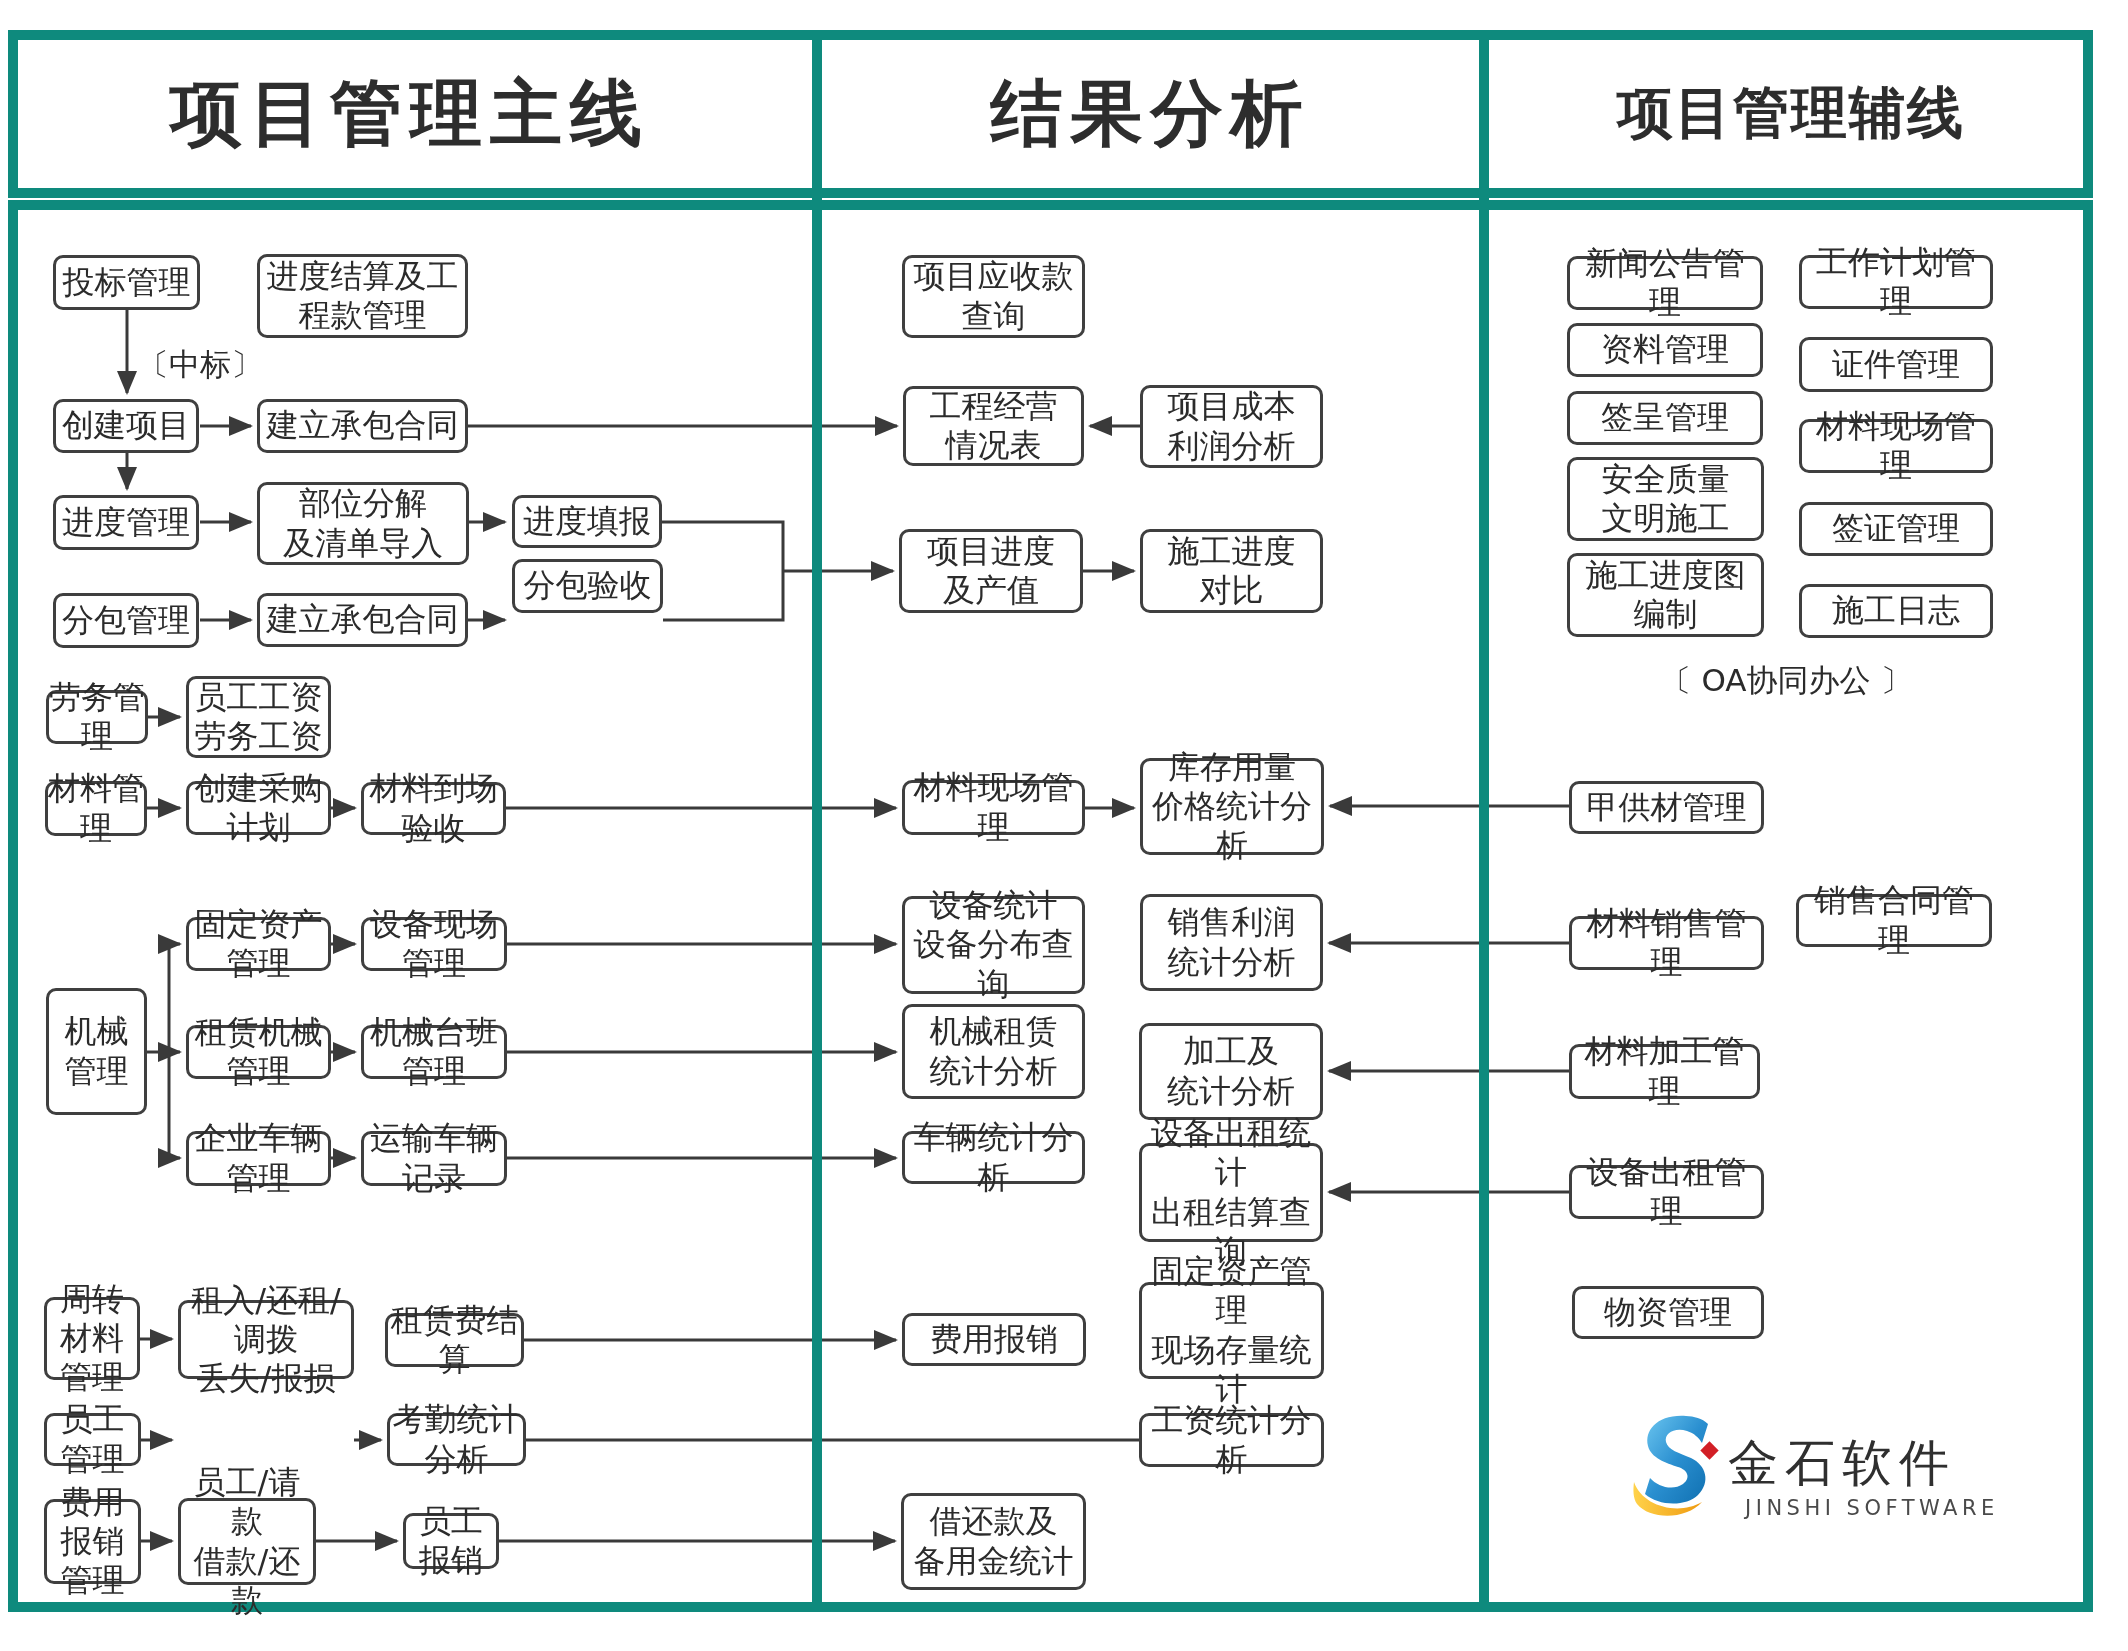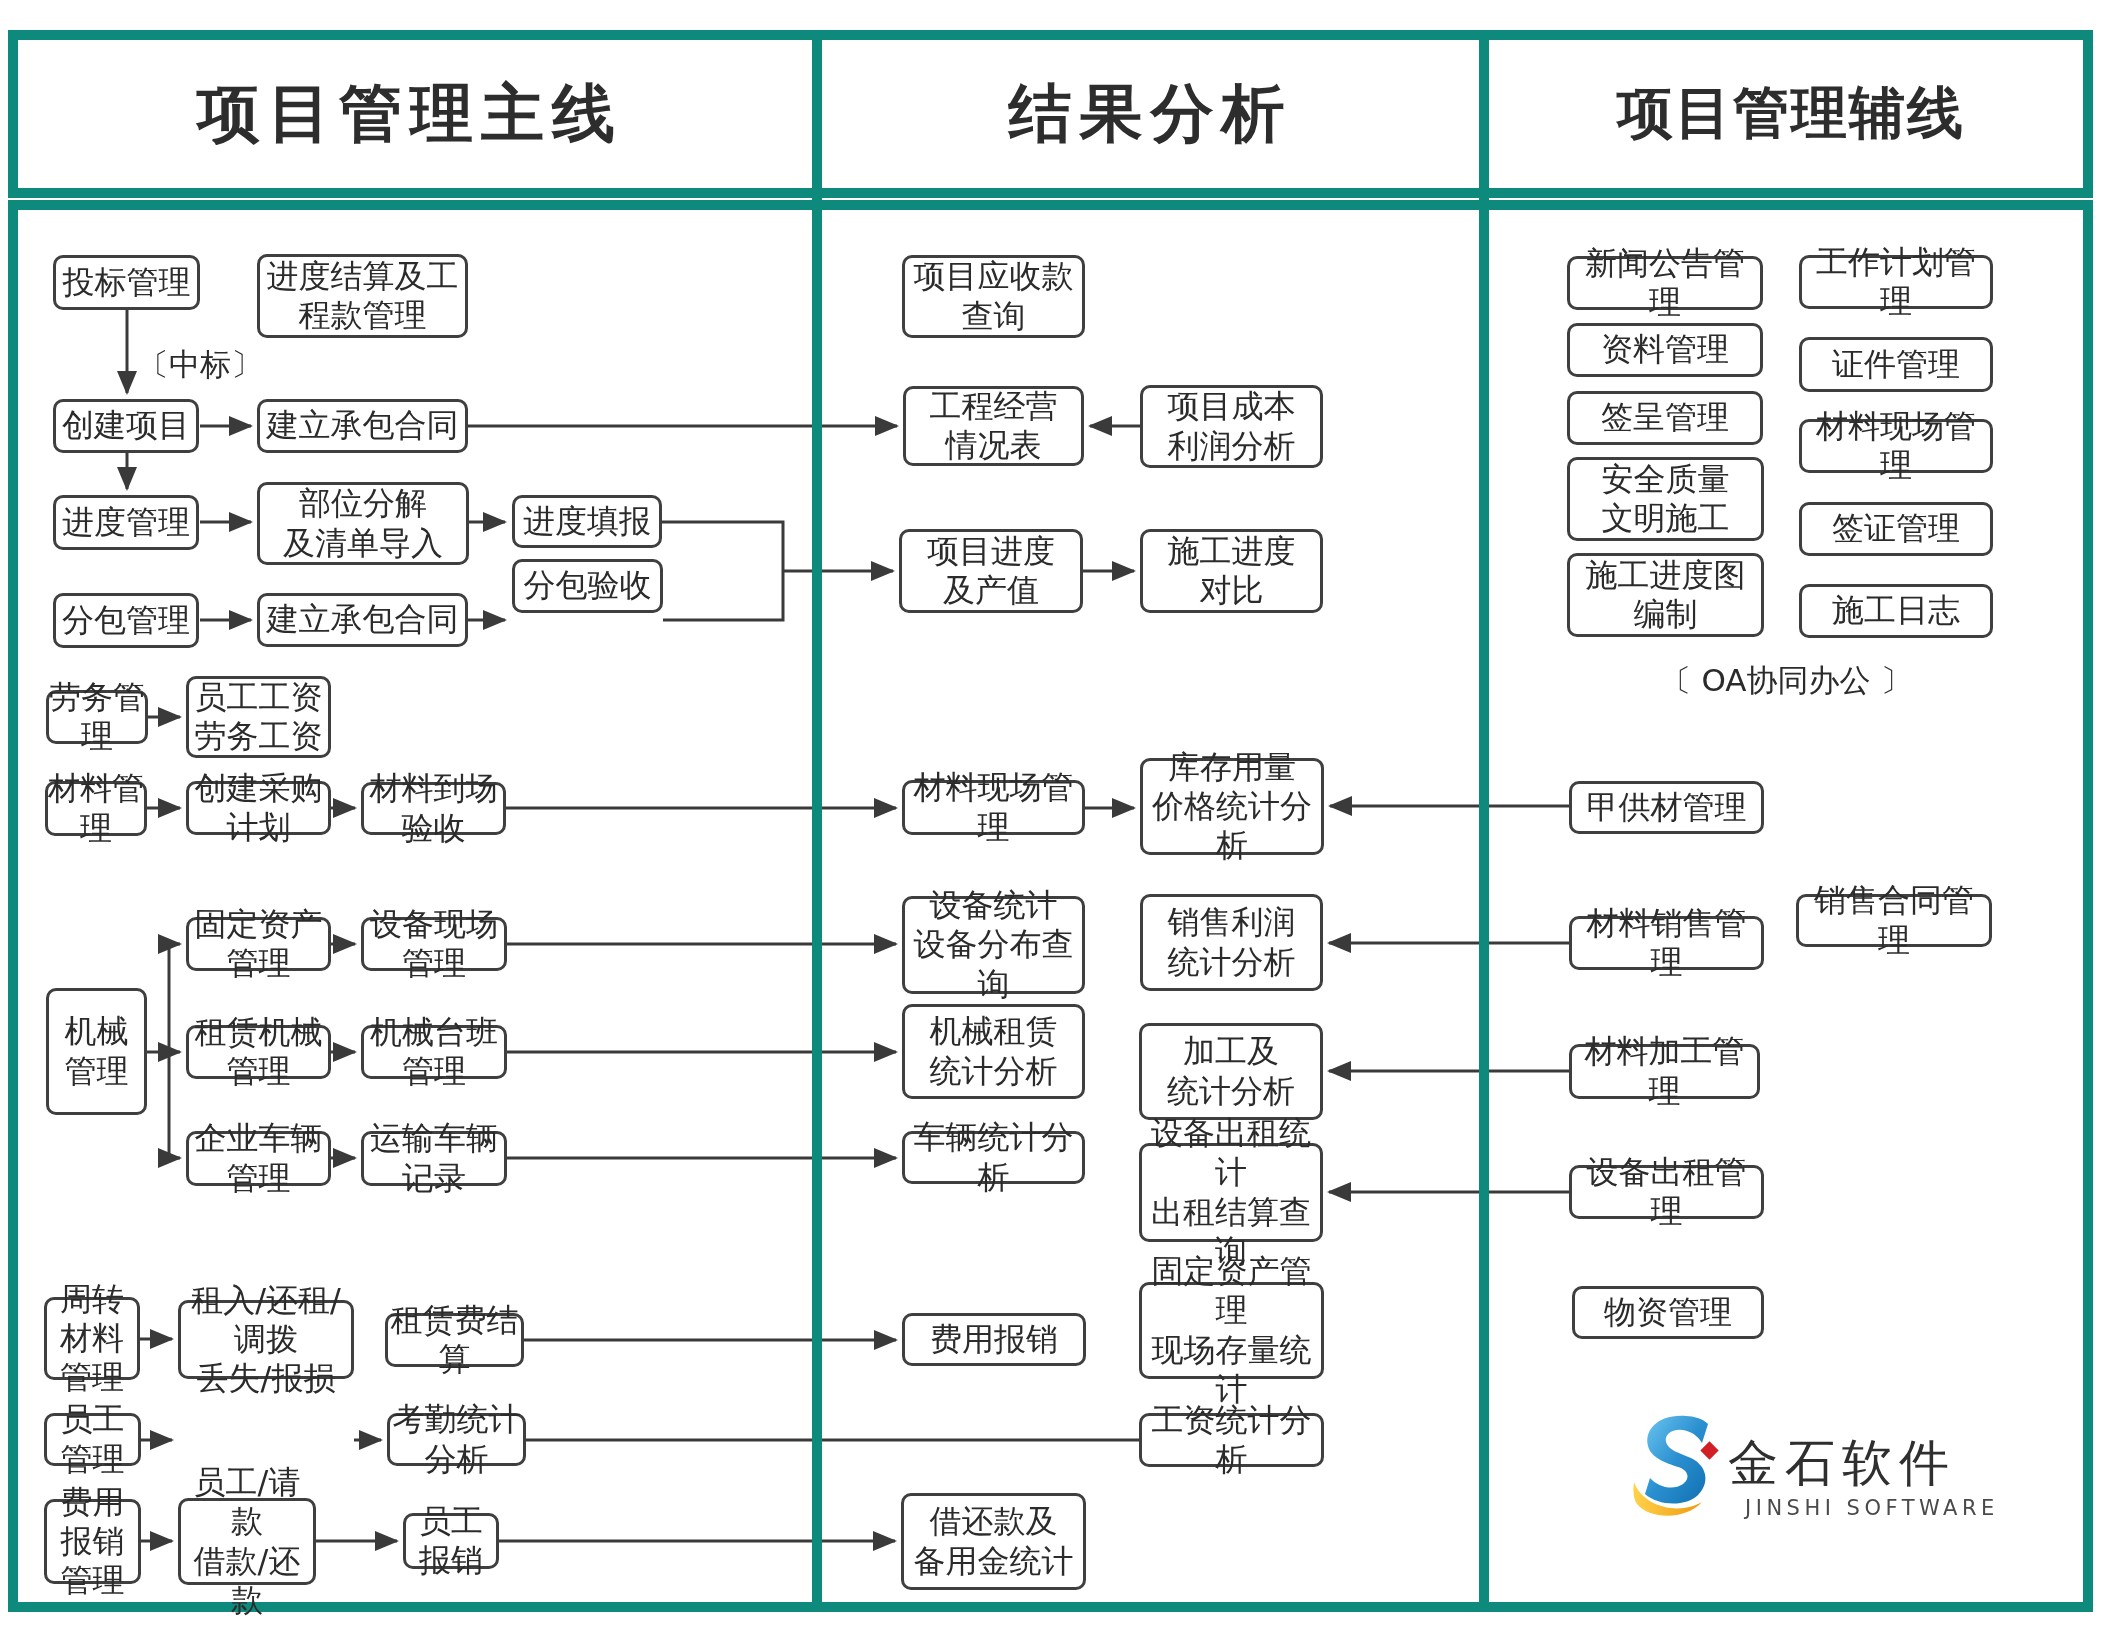--- a/index.html
+++ b/index.html
@@ -1,21 +1,21 @@
 <!DOCTYPE html>
 <html><head>
 <meta charset="utf-8">
 <style>
   html,body{margin:0;padding:0;background:#ffffff;}
   .canvas{position:relative;width:2128px;height:1651px;background:#fff;overflow:hidden;
           font-family:"DejaVu Sans","Liberation Sans",sans-serif;}
   .frame{position:absolute;border:10px solid #0e8a7d;background:transparent;box-sizing:border-box;}
   .vdiv{position:absolute;width:10px;background:#0e8a7d;top:30px;height:1582px;z-index:4;}
   .htitle{position:absolute;top:30px;height:168px;display:flex;align-items:center;justify-content:center;
-          font-family:"DejaVu Serif","Liberation Serif",serif;font-weight:bold;font-size:63px;
+          font-family:"DejaVu Serif","Liberation Serif",serif;font-weight:bold;font-size:72px;
           letter-spacing:8px;color:#2d2d2d;z-index:5;}
   .node{position:absolute;background:#fff;border:3px solid #3f3f3f;border-radius:10px;
         display:flex;align-items:center;justify-content:center;text-align:center;
         font-size:32px;line-height:1.22;color:#2b2b2b;white-space:pre-line;
         box-sizing:border-box;z-index:3;}
   .note{position:absolute;font-size:31px;color:#2b2b2b;z-index:3;white-space:nowrap;margin-top:12px;}
   .connectors{position:absolute;left:0;top:0;z-index:2;}
   .logo{position:absolute;left:1630px;top:1412px;width:400px;height:160px;z-index:3;}
   .logo-icon{position:absolute;left:0;top:0;}
   .logo-cn{position:absolute;left:98px;top:18px;font-size:50px;font-weight:normal;color:#2f2f2f;letter-spacing:7px;}

